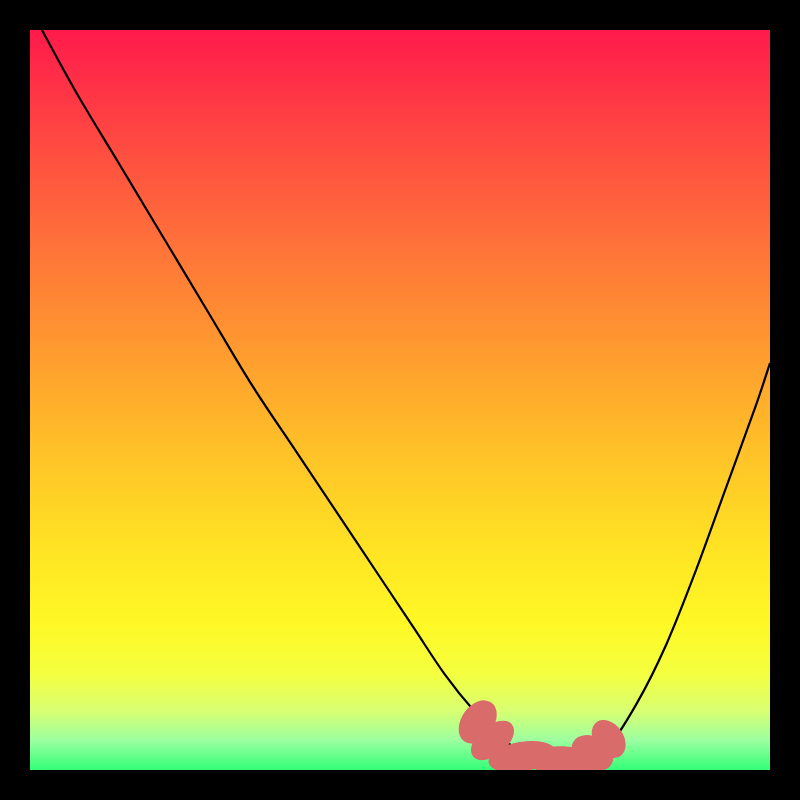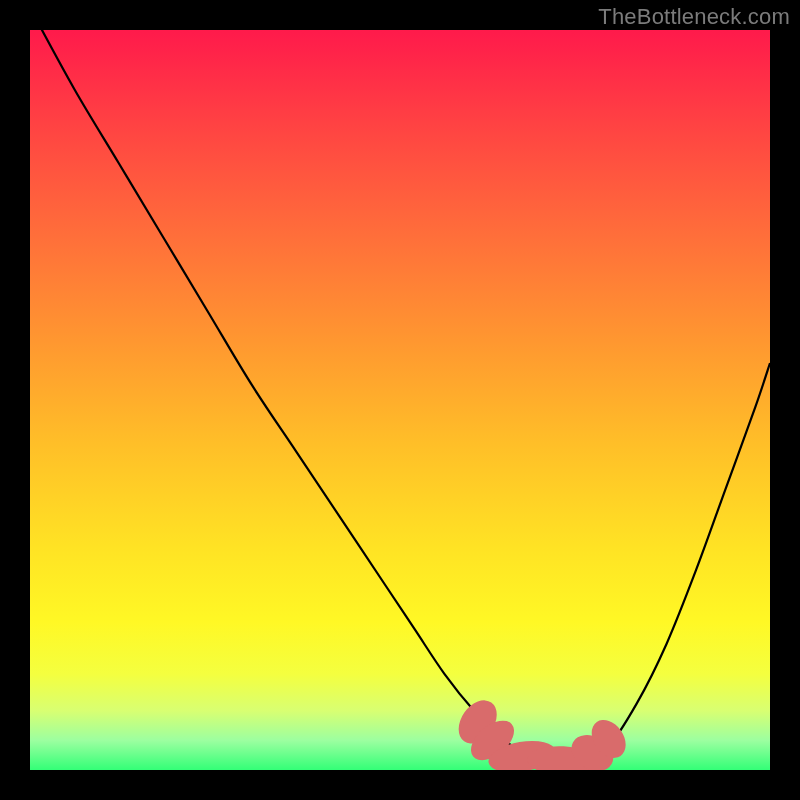--- a/index.html
+++ b/index.html
@@ -57,21 +57,20 @@
   .line {
     stroke: #000;
     stroke-width: 2.2;
     fill: none;
   }
 </style>
 </head>
 <body>
 
 <div class="frame">
-  <div class="attribution">TheBottleneck.com</div>
   <div class="plot">
     <div class="gradient"></div>
     <svg class="curve" viewBox="0 0 740 740" preserveAspectRatio="none">
       <path id="curve-path" class="line" d="M 0,-22.200000000000045 C 7.3999999999999995,-8.633333333333383 29.6,33.29999999999991 44.4,59.19999999999993 C 59.199999999999996,85.09999999999995 74,108.53333333333336 88.8,133.20000000000005 C 103.6,157.86666666666673 118.39999999999999,182.5333333333334 133.2,207.20000000000005 C 148,231.8666666666667 162.79999999999998,256.5333333333333 177.6,281.2 C 192.4,305.8666666666667 207.2,331.76666666666665 222,355.2 C 236.8,378.6333333333333 251.59999999999997,399.6 266.4,421.8 C 281.2,444 296,466.2 310.8,488.4 C 325.6,510.59999999999997 342.8666666666667,536.5 355.2,555 C 367.5333333333333,573.5 374.93333333333334,584.6 384.8,599.4 C 394.6666666666667,614.1999999999999 404.53333333333336,630.2333333333333 414.40000000000003,643.8 C 424.2666666666667,657.3666666666666 434.1333333333333,669.6999999999999 444,680.8 C 453.8666666666667,691.9 463.73333333333335,703 473.6,710.4 C 483.4666666666667,717.8 493.33333333333337,721.5 503.20000000000005,725.2 C 513.0666666666667,728.9000000000001 525.4,731.3666666666667 532.8,732.6 C 540.1999999999999,733.8333333333334 540.2,735.0666666666667 547.6,732.6 C 555,730.1333333333333 567.3333333333334,727.6666666666666 577.2,717.8 C 587.0666666666667,707.9333333333333 596.9333333333333,690.6666666666666 606.8,673.4 C 616.6666666666666,656.1333333333333 626.5333333333333,636.4000000000001 636.4,614.2 C 646.2666666666667,592 656.1333333333333,566.1 666,540.2 C 675.8666666666667,514.3000000000001 685.7333333333332,485.93333333333334 695.5999999999999,458.8 C 705.4666666666666,431.6666666666667 717.8,398.36666666666673 725.1999999999999,377.40000000000003 C 732.5999999999999,356.43333333333334 737.5333333333333,340.4 740,332.99999999999994"></path>
       <g id="markers">
           <ellipse cx="447.7" cy="691.9" rx="23.68" ry="16.28" class="marker" transform="rotate(-55 447.7 691.9)"></ellipse>
           <ellipse cx="462.5" cy="710.4" rx="25.16" ry="14.8" class="marker" transform="rotate(-40 462.5 710.4)"></ellipse>
           <ellipse cx="492.1" cy="726.68" rx="34.04" ry="14.8" class="marker" transform="rotate(-10 492.1 726.68)"></ellipse>
           <ellipse cx="532.8" cy="731.12" rx="35.52" ry="14.8" class="marker" transform="rotate(3 532.8 731.12)"></ellipse>
           <ellipse cx="562.4" cy="722.98" rx="22.2" ry="16.28" class="marker" transform="rotate(30 562.4 722.98)"></ellipse>

